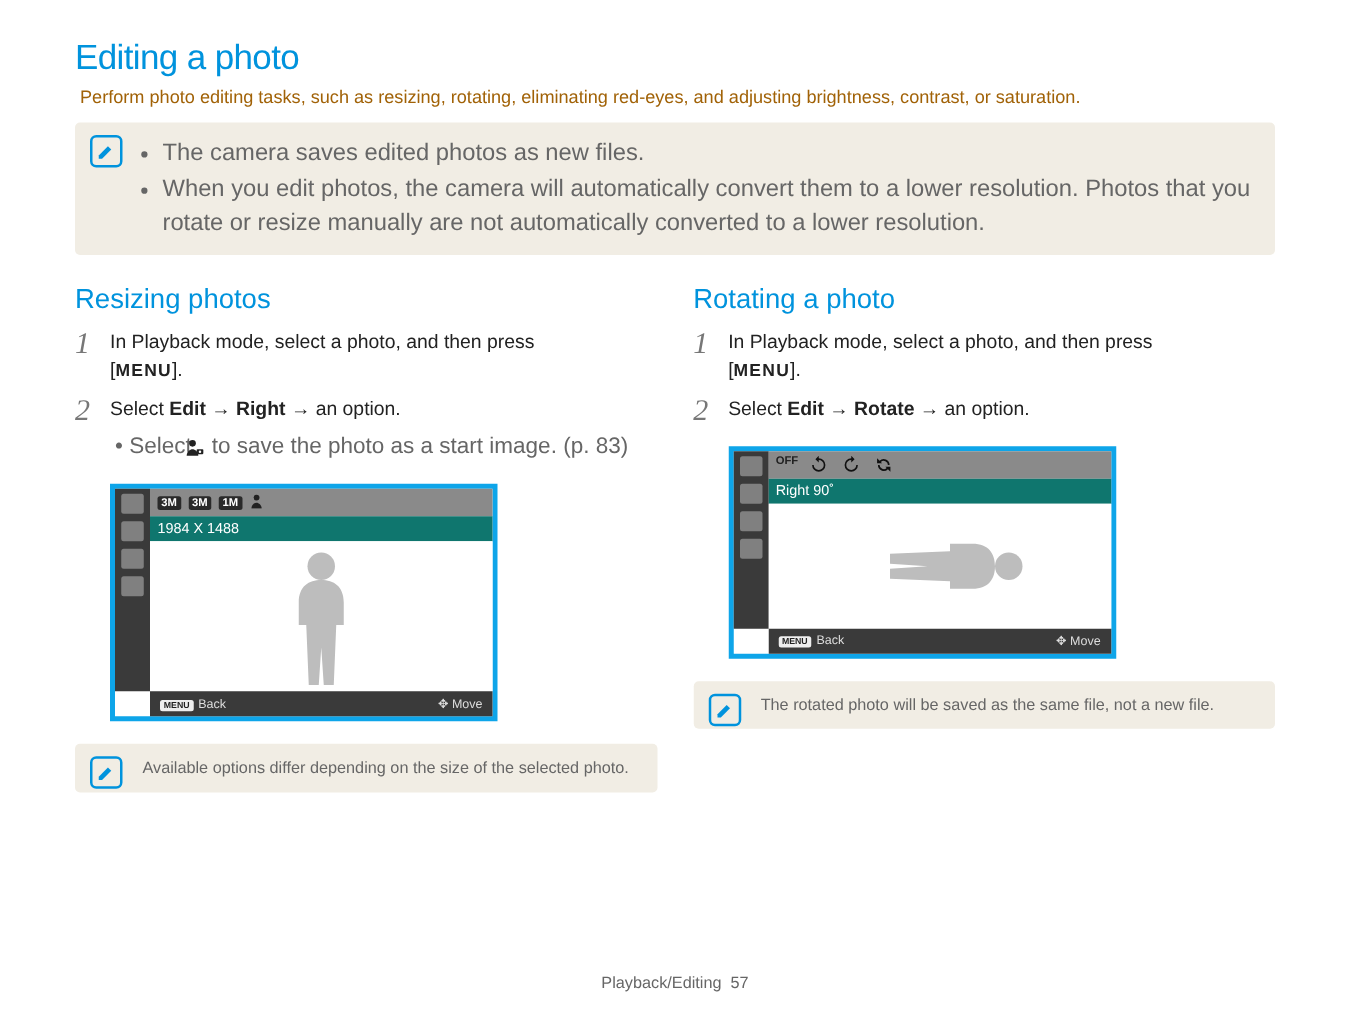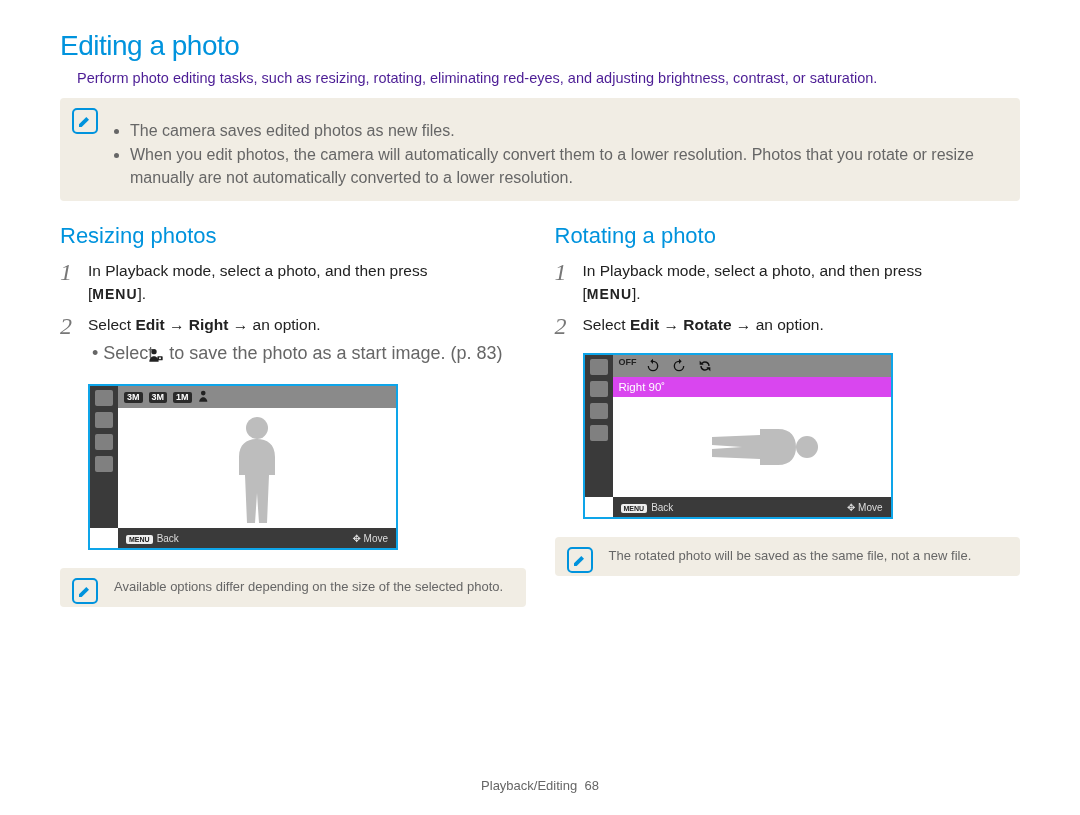--- a/index.html
+++ b/index.html
@@ -17,29 +17,29 @@
   }
   h1.title {
     font-size: 28px;
     font-weight: 400;
     color: #0093dd;
     margin: 0 0 8px 0;
     letter-spacing: -0.5px;
   }
   p.intro {
     font-size: 14.5px;
-    margin: 0 0 12px 17px;
-    color: #4c1d95;
+    margin: 0 0 12px 4px;
+    color: #a16207;
   }
   .note-box {
     background: #f1ede4;
     border-radius: 4px;
-    padding: 20px 14px 10px 54px;
+    padding: 10px 14px 10px 54px;
     position: relative;
-    font-size: 16px;
+    font-size: 19px;
     color: #666;
     line-height: 1.45;
     margin-bottom: 22px;
   }
   .note-box.small {
     padding: 10px 14px 10px 54px;
     font-size: 13px;
   }
   .note-icon {
     position: absolute;
@@ -104,21 +104,21 @@
   }
   .person-icon {
     display: inline-block;
     vertical-align: -3px;
   }
   
   .lcd {
     margin: 14px 0 18px 28px;
     width: 310px;
     background: #fff;
-    border: 2px solid #0ea5e9;
+    border: 4px solid #0ea5e9;
     position: relative;
   }
   .lcd-topbar {
     height: 22px;
     background: #8a8a8a;
     display: flex;
     align-items: center;
     gap: 6px;
     padding: 0 6px;
     color: #fff;
@@ -127,21 +127,21 @@
   }
   .lcd-topbar .chip {
     background: #2a2a2a;
     padding: 1px 3px;
     border-radius: 2px;
     font-size: 9px;
     line-height: 1;
   }
   .lcd-toolbar {
     height: 20px;
-    background: #d946ef;
+    background: #0f766e;
     color: #fff;
     font-size: 11.5px;
     display: flex;
     align-items: center;
     padding: 0 6px;
   }
   .lcd-canvas {
     height: 120px;
     background: #fff;
     display: flex;
@@ -280,20 +280,23 @@
           <div class="lcd-topbar">
             <span class="chip">3M</span>
             <span class="chip">3M</span>
             <span class="chip">1M</span>
             <span>
               <svg width="14" height="12" viewBox="0 0 24 20">
                   <circle cx="9" cy="5" r="4" fill="#222"></circle>
                   <path d="M2 20c0-5 4-8 7-8s7 3 7 8H2z" fill="#222"></path>
                 </svg>
             </span>
+          </div>
+          <div class="lcd-toolbar">
+            <span>1984 X 1488</span>
           </div>
           <div class="lcd-canvas">
             <svg width="80" height="110" viewBox="0 0 80 110">
               <circle class="silhouette" cx="40" cy="15" r="11"></circle>
               <path class="silhouette" d="M40 26c-10 0-18 5-18 18v18h6l2 48h8l2-30 2 30h8l2-48h6V44c0-13-8-18-18-18z"></path>
             </svg>
           </div>
           <div class="lcd-footer">
             <span><span class="menu-tag">MENU</span><span>Back</span></span>
             <span>✥ <span>Move</span></span>
@@ -383,16 +386,16 @@
               <path fill="#0093dd" d="M3 17l11-11 4 4-11 11H3v-4z"></path>
             </svg>
         </span>
         <span>The rotated photo will be saved as the same file, not a new file.</span>
       </div>
     </div>
 
   </div>
 
   <div class="footer-pg">
-    <span>Playback/Editing</span>&nbsp;&nbsp;<span>68</span>
+    <span>Playback/Editing</span>&nbsp;&nbsp;<span>57</span>
   </div>
 
 </div>
 
 </body></html>

